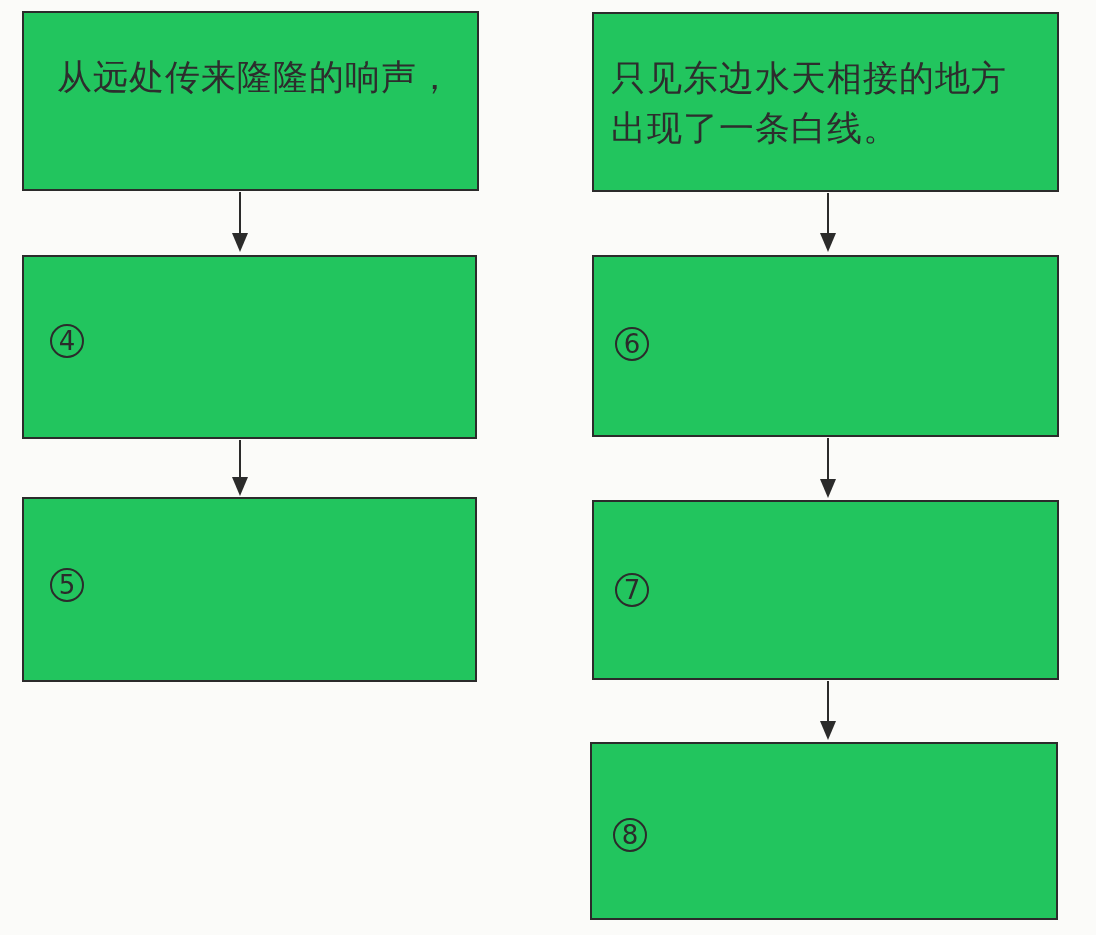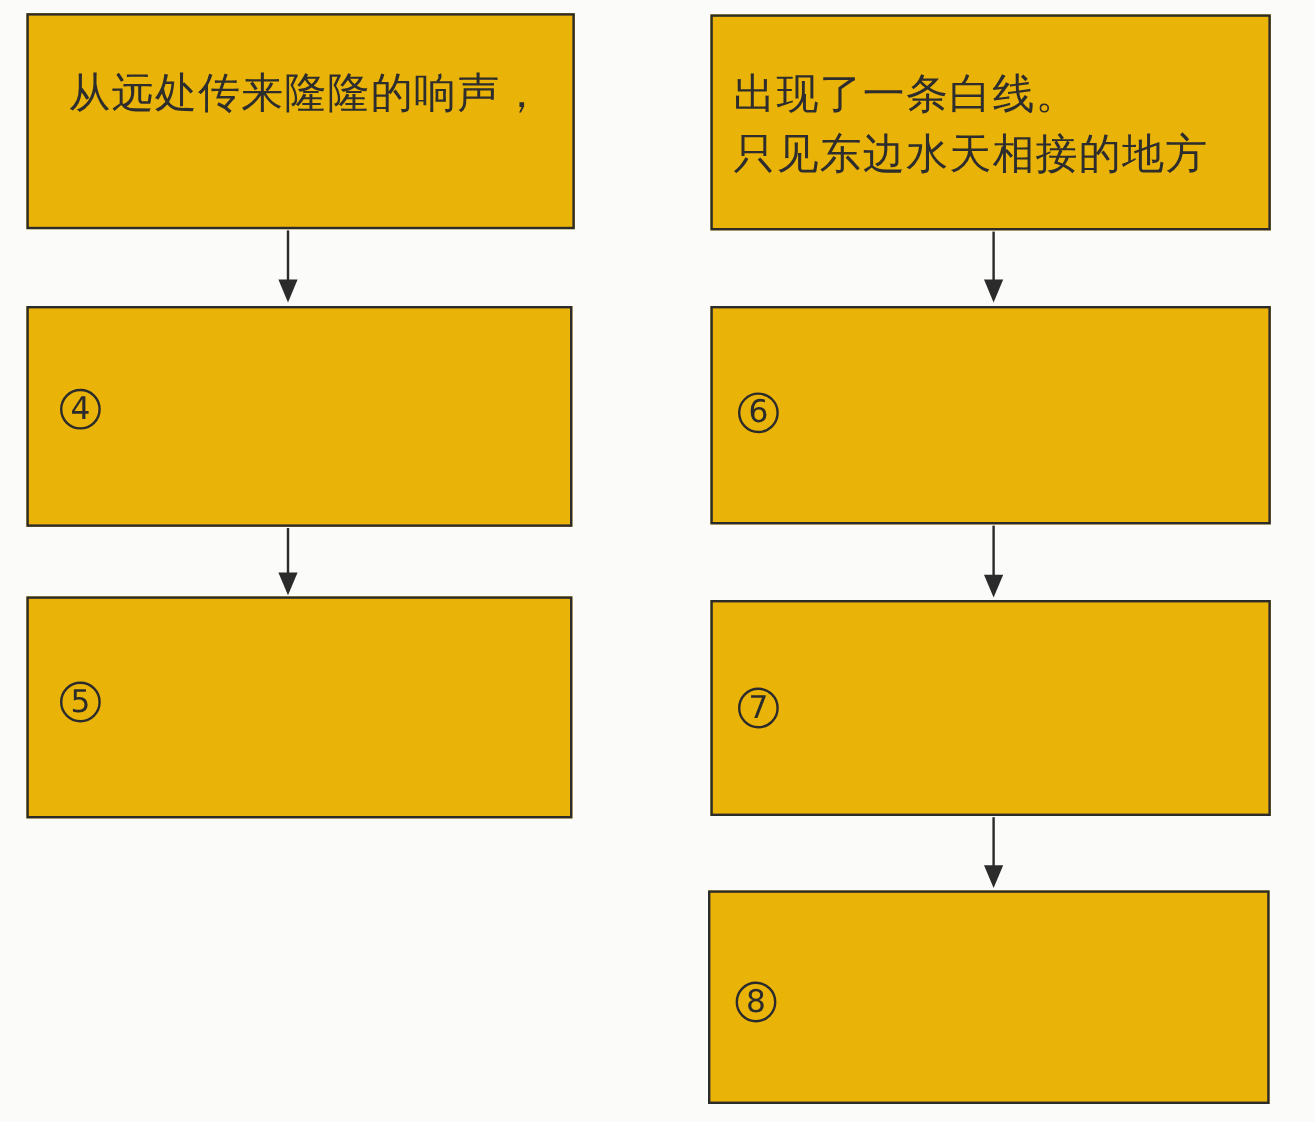--- a/index.html
+++ b/index.html
@@ -7,21 +7,21 @@
     position: relative;
     width: 1096px;
     height: 935px;
     background: #fbfbf9;
     font-family: "Liberation Serif", "DejaVu Serif", serif;
     overflow: hidden;
   }
   .box {
     position: absolute;
     border: 2.5px solid #2b2b2b;
-    background: #eab308;
+    background: #22c55e;
     box-sizing: border-box;
   }
   .src-text {
     color: #2d2d2d;
     font-size: 35px;
     line-height: 50px;
     letter-spacing: 1px;
   }
   .src-text-left  { padding: 40px 16px 0 33px; }
   .src-text-right { padding: 40px 12px 0 17px; }
@@ -79,22 +79,22 @@
     <div class="arrow-shaft"></div>
     <div class="arrow-head"></div>
   </div>
 
   <div class="box" style="left:22px; top:497px; width:455px; height:185px;">
     <div class="num-circle" style="left:26px; top:69px;">5</div>
   </div>
 
   <div class="box" style="left:592px; top:12px; width:467px; height:180px;">
     <div class="src-text src-text-right">
+      <div>只见东边水天相接的地方</div>
       <div>出现了一条白线。</div>
-      <div>只见东边水天相接的地方</div>
     </div>
   </div>
 
   <div class="arrow" style="left:820px; top:193px; height:59px;">
     <div class="arrow-shaft"></div>
     <div class="arrow-head"></div>
   </div>
 
   <div class="box" style="left:592px; top:255px; width:467px; height:182px;">
     <div class="num-circle" style="left:21px; top:70px;">6</div>

